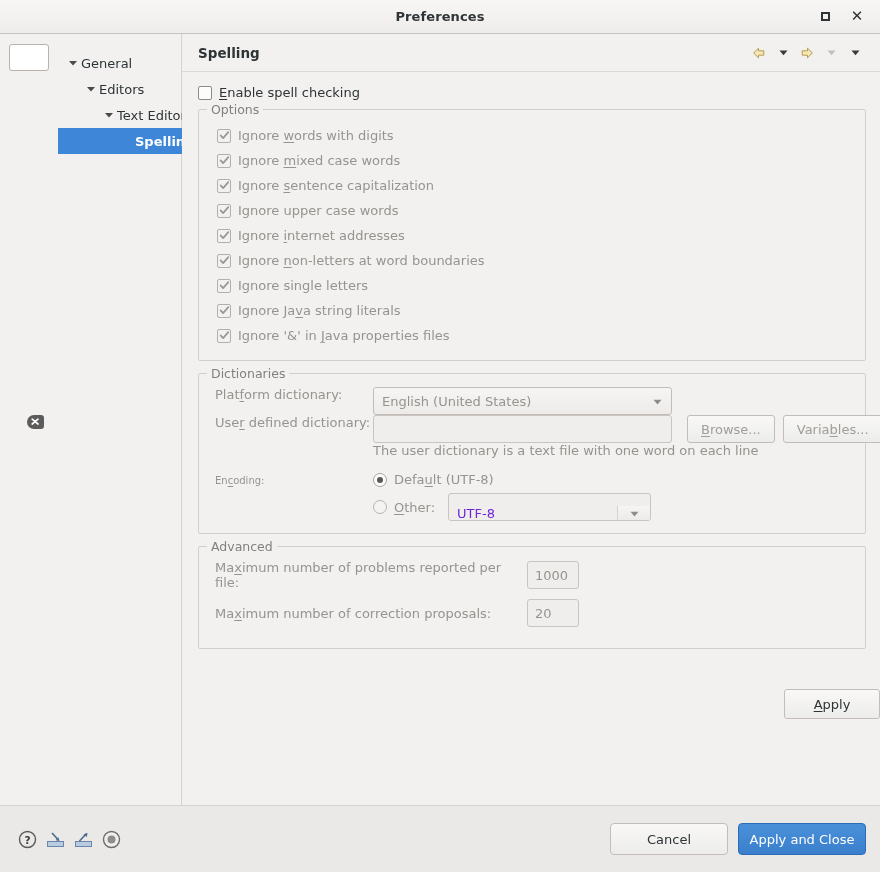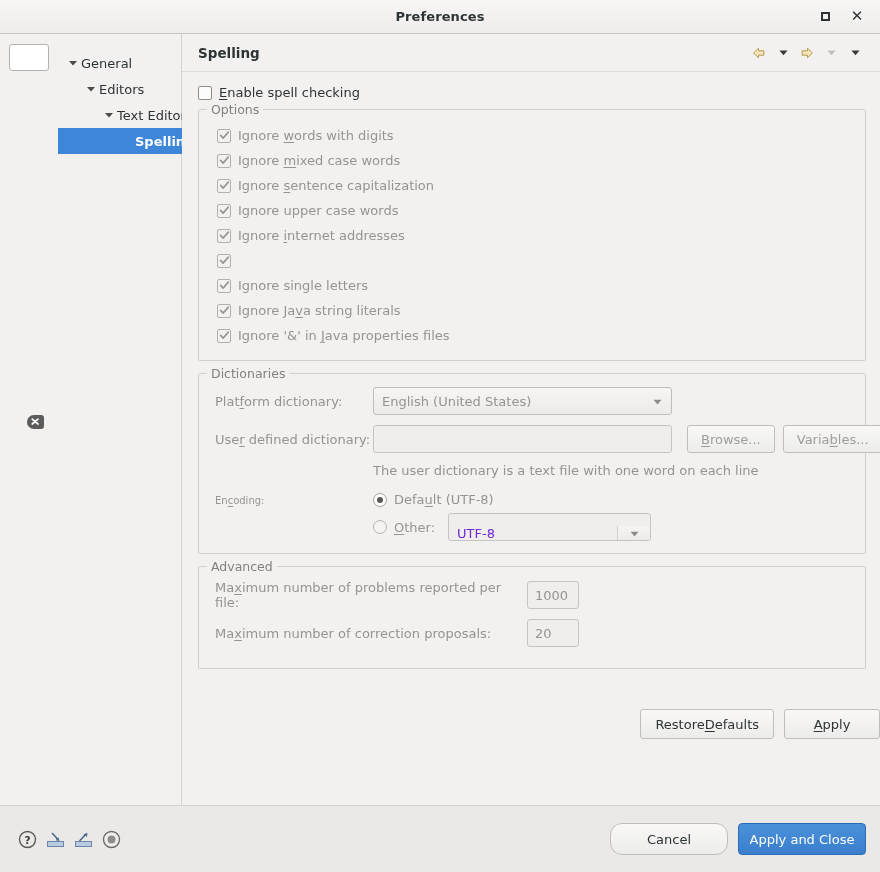--- a/index.html
+++ b/index.html
@@ -258,22 +258,21 @@
     align-items: center;
     gap: 7px;
     height: 25px;
     padding-left: 6px;
     cursor: default;
   }
 
   
   .dict-row {
     display: flex;
-    align-items: center;
-    margin-bottom: 10px;
+    align-items: flex-start;
   }
   .dict-label {
     width: 158px;
     min-width: 158px;
     font-size: 13px;
     color: #97938f;
     padding-left: 4px;
   }
   .combo {
     height: 28px;
@@ -465,21 +464,21 @@
   .ficon svg { display: block; }
   .footer-buttons {
     margin-left: auto;
     display: flex;
     align-items: center;
     gap: 10px;
   }
   .btn-cancel {
     width: 118px;
     height: 32px;
-    border-radius: 12px;
+    border-radius: 4px;
   }
   .btn-primary {
     width: 128px;
     height: 32px;
     border-radius: 4px;
     border: 1px solid #2a6cb5;
     background: linear-gradient(to bottom, #4a90d9 0%, #3b7fcc 100%);
     color: #ffffff;
     font-family: inherit;
     font-size: 13px;
@@ -632,20 +631,21 @@
                   </svg>
                 </span>
                 <span class="lbl dim"><span>Ignore </span><u class="mn">i</u><span>nternet addresses</span></span>
               </div>
               <div class="opt-row">
                 <span class="chk disabled">
                   <svg width="11" height="11" viewBox="0 0 11 11">
                     <path d="M1.6 5.4 L4.1 8.1 L9.3 2.1" fill="none" stroke="#9a9693" stroke-width="1.7" stroke-linecap="round" stroke-linejoin="round"></path>
                   </svg>
                 </span>
+                <span class="lbl dim"><span>Ignore </span><u class="mn">n</u><span>on-letters at word boundaries</span></span>
               </div>
               <div class="opt-row">
                 <span class="chk disabled">
                   <svg width="11" height="11" viewBox="0 0 11 11">
                     <path d="M1.6 5.4 L4.1 8.1 L9.3 2.1" fill="none" stroke="#9a9693" stroke-width="1.7" stroke-linecap="round" stroke-linejoin="round"></path>
                   </svg>
                 </span>
                 <span class="lbl dim"><span>Ignore single letters</span><span></span></span>
               </div>
               <div class="opt-row">
@@ -734,25 +734,20 @@
                 <input type="text" class="spin" value="1000" style="">
               </div>
               <div class="adv-row">
                 <span class="adv-label"><span>Ma</span><u class="mn">x</u><span>imum number of correction proposals:</span></span>
                 <input type="text" class="spin" value="20" style="">
               </div>
             </div>
         </div>
 
         <div class="action-row">
-          <button class="btn btn-restore">
-              <span>Restore </span>
-              <u class="mn">D</u>
-              <span>efaults</span>
-            </button>
           <button class="btn btn-apply">
               <u class="mn">A</u>
               <span>pply</span>
             </button>
         </div>
 
       </div>
     </div>
   </div>
 

